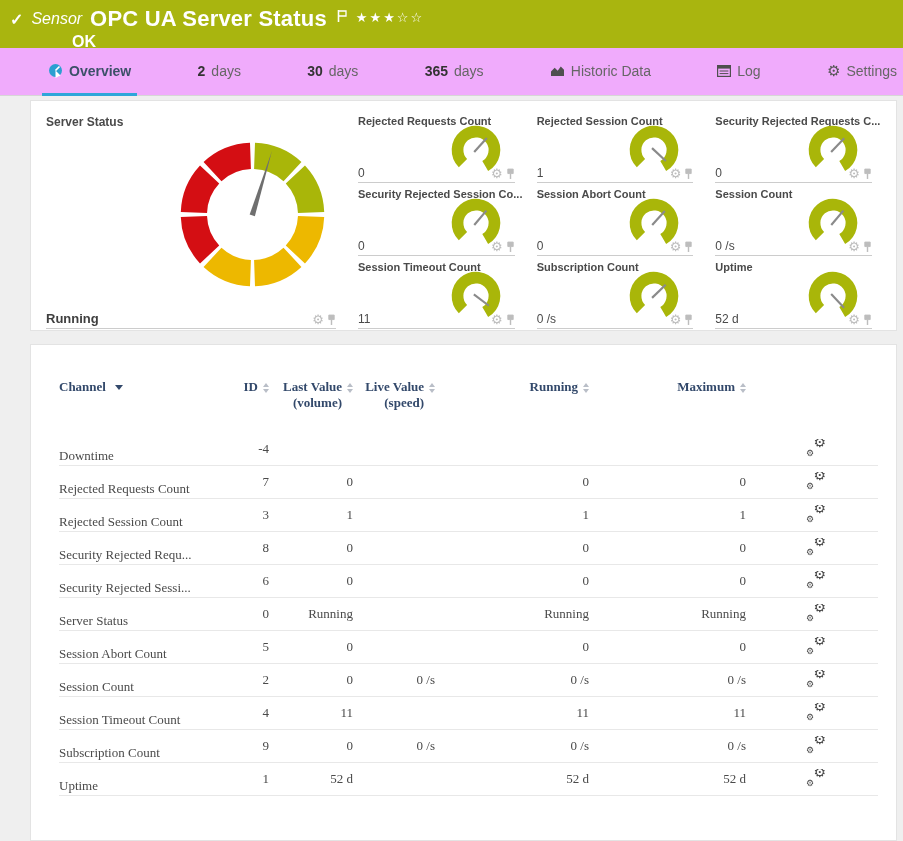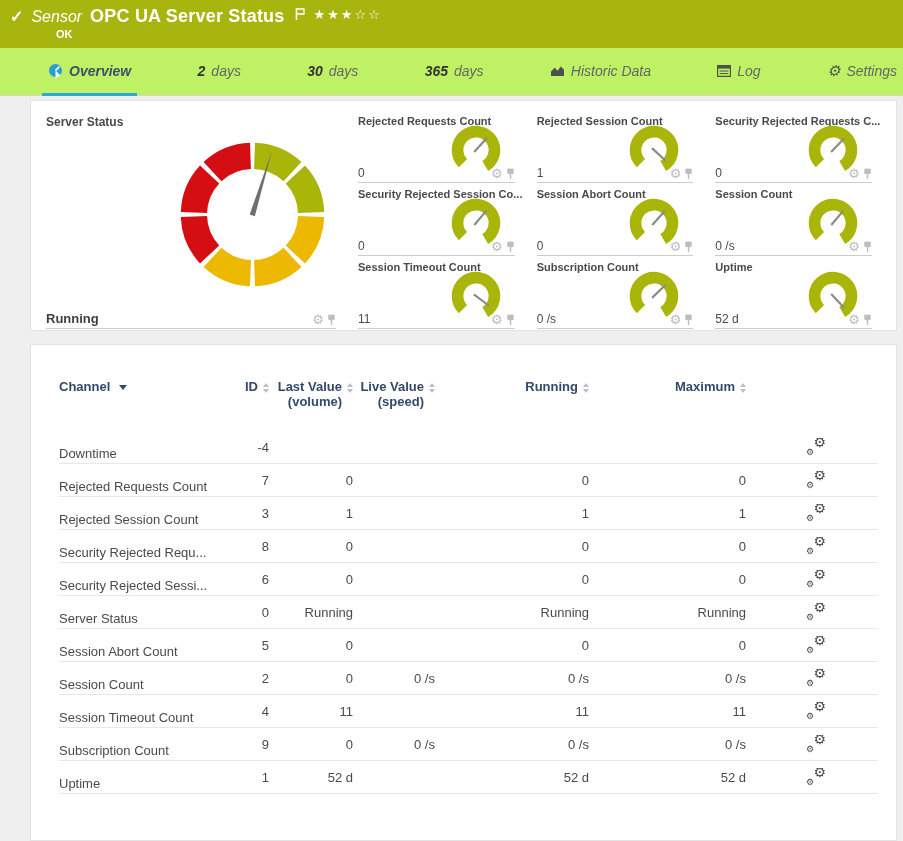--- a/index.html
+++ b/index.html
@@ -4,40 +4,40 @@
 <style>
   * { margin:0; padding:0; box-sizing:border-box; }
   html,body { width:903px; height:841px; overflow:hidden; background:#efefef;
               font-family:"Liberation Sans", sans-serif; color:#4a4a4a; }
 
   
   .hdr { position:absolute; left:0; top:0; width:903px; height:48px; background:#a9b50f; color:#fff; }
   .hdr-row1 { display:flex; align-items:center; padding:6px 0 0 10px; gap:8px; }
   .hdr-check { font-size:16px; font-weight:bold; }
   .hdr-kind { font-style:italic; font-size:16px; }
-  .hdr-title { font-size:18px; font-weight:bold; letter-spacing:.2px; }
+  .hdr-title { font-size:22px; font-weight:bold; letter-spacing:.2px; }
   .hdr-flag { margin-left:2px; margin-top:-6px; }
   .hdr-stars { font-size:13px; letter-spacing:2px; margin-top:-4px; cursor:pointer; }
-  .hdr-status { font-size:11px; font-weight:bold; margin:1px 0 0 56px; }
+  .hdr-status { font-size:16px; font-weight:bold; margin:1px 0 0 72px; }
 
   
-  .tabbar { position:absolute; left:0; top:48px; width:903px; height:48px; background:#bef264;
+  .tabbar { position:absolute; left:0; top:48px; width:903px; height:48px; background:#f0abfc;
             border-bottom:1px solid #d6d6d6; display:flex; align-items:stretch;
-            padding:0 0 0 42px; justify-content:space-between;font-style:italic; }
+            padding:0 0 0 42px; justify-content:space-between; }
   .tab { display:flex; align-items:center; gap:6px; font-size:14px; color:#666;
          padding:0 6px; cursor:pointer; border-bottom:3px solid transparent; margin-bottom:-1px; }
   .tab b { color:#333; font-weight:bold; }
   .tab.active { border-bottom:3px solid #2ea6d9; }
   .tab.active .tab-label { color:#3c5068; font-weight:bold; }
   .tab .gear-glyph { font-size:15px; color:#555; }
 
   
   .panel { position:absolute; background:#fff; border:1px solid #e3e3e3; }
   .panel-gauges { left:30px; top:100px; width:867px; height:231px; padding:14px 14px 6px 15px; }
-  .panel-table  { left:30px; top:344px; width:867px; height:497px; padding:34px 18px 0 28px; }
+  .panel-table  { left:30px; top:344px; width:867px; height:497px; padding:34px 18px 0 28px;font-family:Liberation Serif, serif; }
 
   
   .g-grid { display:grid; grid-template-columns:300px 1fr 1fr 1fr; grid-template-rows:70px 70px 70px;
             column-gap:12px; row-gap:3px; height:100%; }
   .main-cell { grid-row:1 / span 3; position:relative; }
   .main-title { font-size:12px; font-weight:bold; color:#4a4a4a; }
   .main-svg { position:absolute; right:6px; top:12px; width:175px; height:175px; }
   .seg-green { fill:#a9b609; } .seg-yellow { fill:#edb800; } .seg-red { fill:#d40e13; }
   .main-needle { transform-box:view-box; transform-origin:100px 100px; }
   .main-needle polygon { fill:#6f6f6f; }

